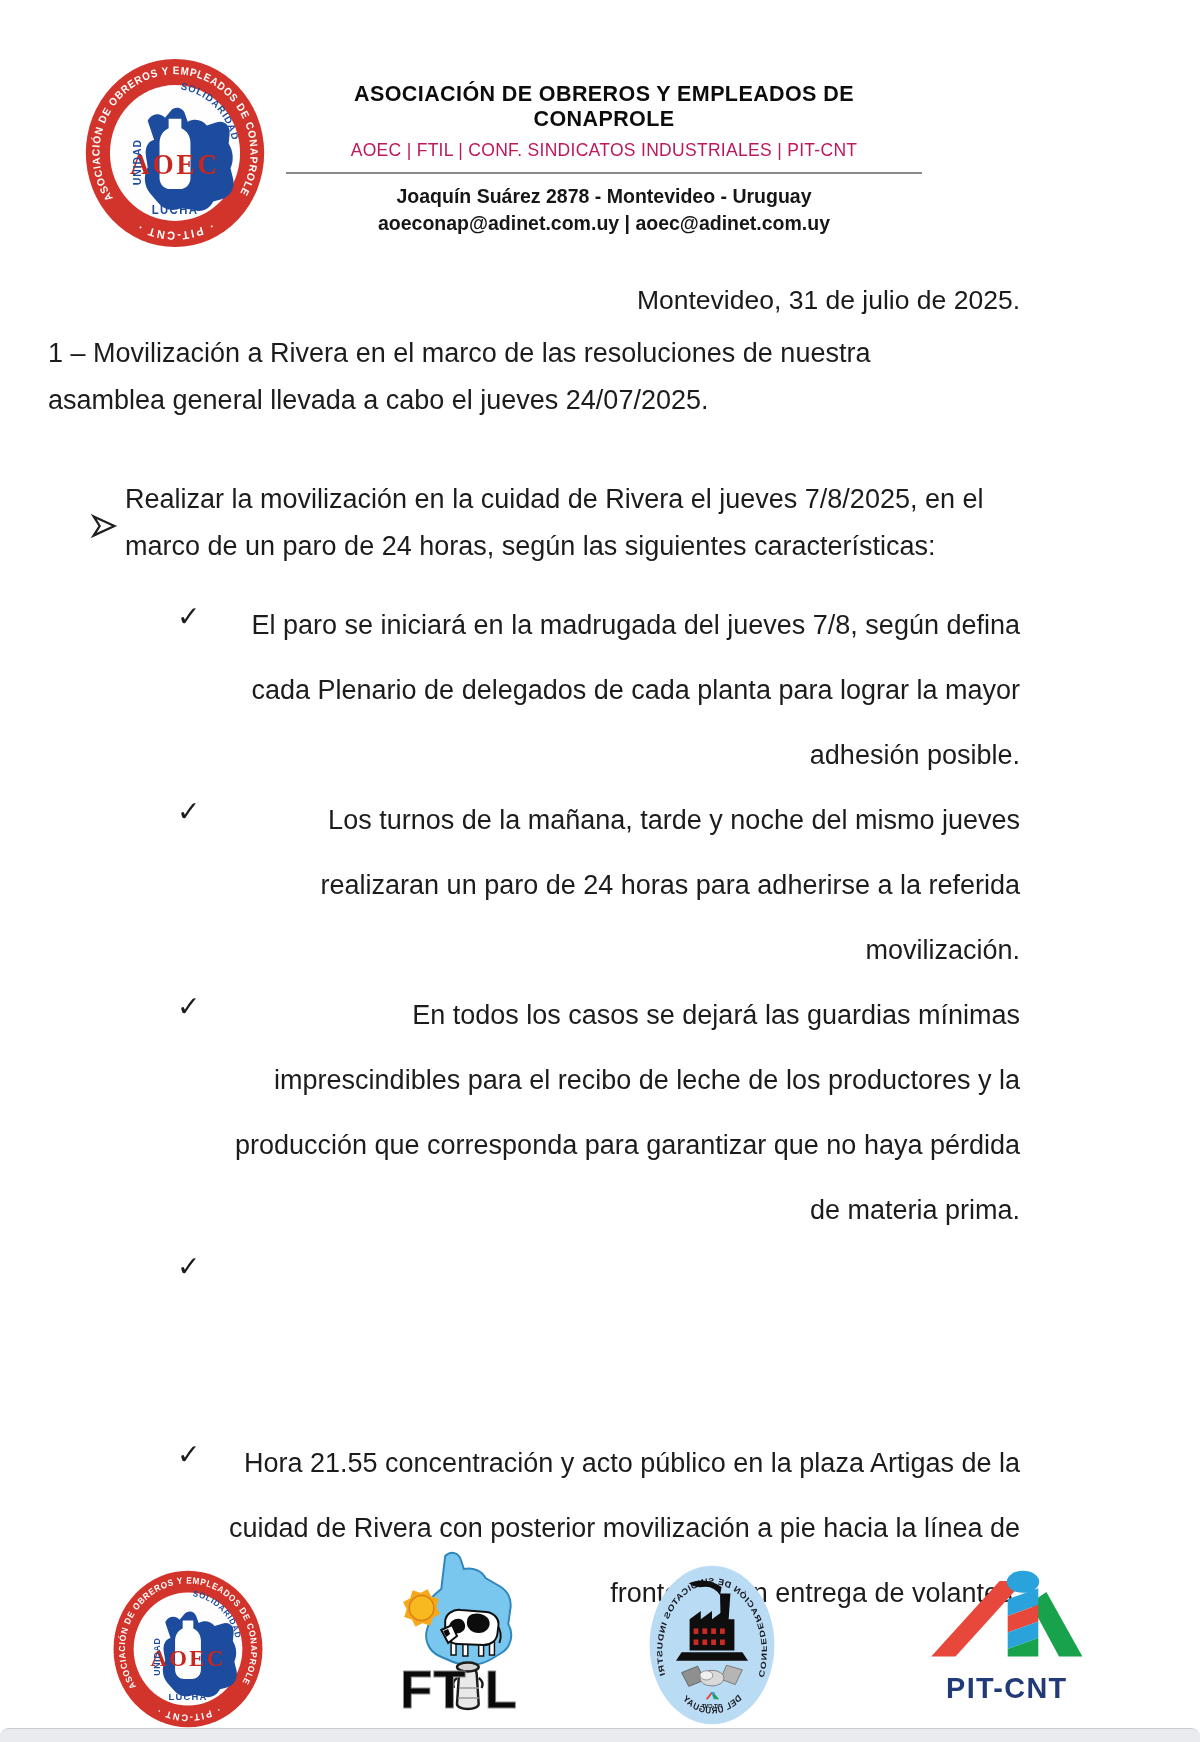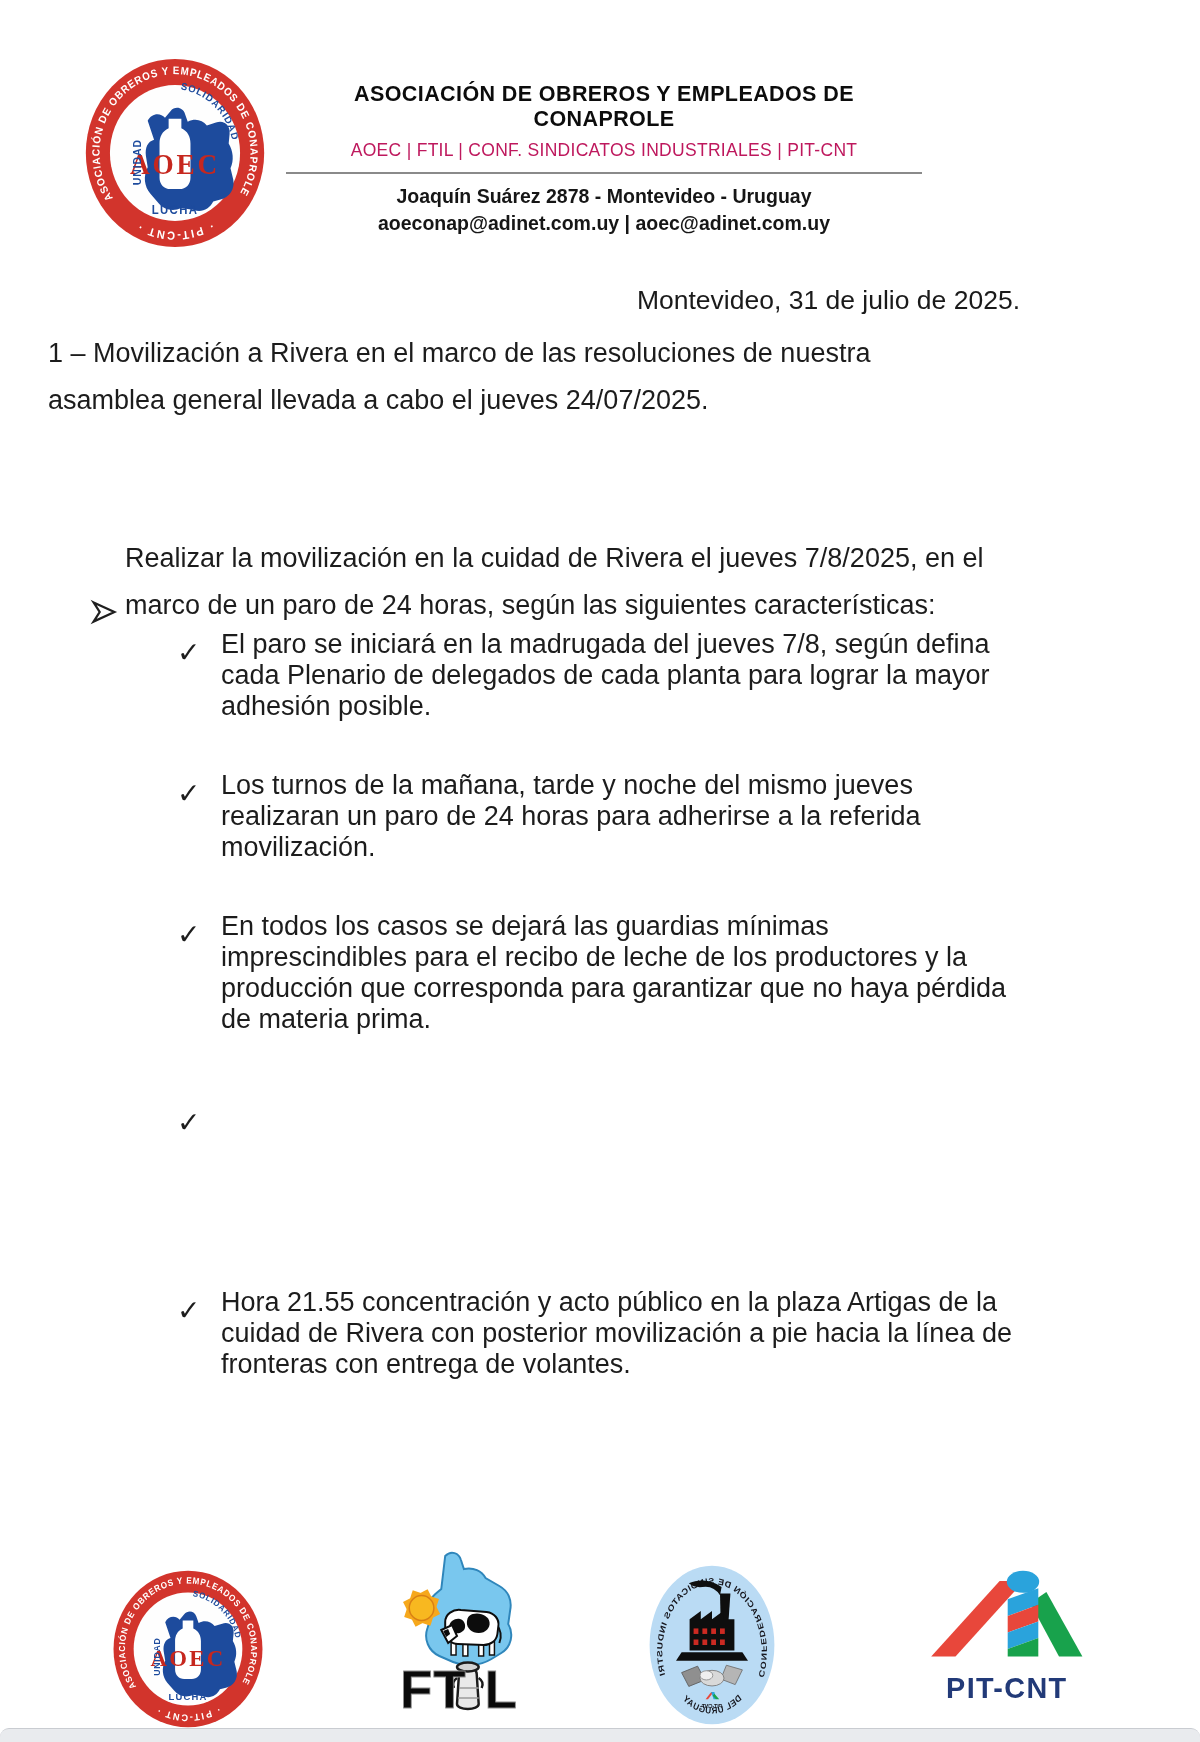--- a/index.html
+++ b/index.html
@@ -13,28 +13,28 @@
   .letterhead{position:absolute;left:286px;top:82px;width:636px;text-align:center;}
   .org-name{font-size:21.5px;font-weight:bold;letter-spacing:.4px;color:#0c0c0c;}
   .affiliations{font-size:17.5px;color:#be185d;margin-top:8px;letter-spacing:.3px;}
   .lh-rule{border:none;border-top:2px solid #8a8a8a;margin:11px 0 9px 0;}
   .contact{font-size:19.5px;font-weight:bold;line-height:26.5px;color:#161616;}
   
   .content{position:absolute;left:48px;top:284px;width:972px;}
   .date-line{font-size:26.5px;line-height:33px;text-align:right;color:#1a1a1a;}
   .doc-title{margin-top:9px;text-align:center;font-weight:bold;font-size:28px;line-height:46px;color:#111;}
   .intro{margin-top:13px;font-size:27px;line-height:47px;min-height:94px;width:945px;}
-  .arrow-item{margin-top:64px;display:flex;align-items:flex-end;padding-left:41px;min-height:141px;}
+  .arrow-item{margin-top:28px;display:flex;align-items:center;padding-left:41px;min-height:141px;}
   .arrow-marker{width:36px;flex:0 0 36px;padding-top:11px;}
   .arrow-text{width:884px;font-size:27px;line-height:47px;}
   .check-list{margin:0;padding:0;list-style:none;}
   .check-item{display:flex;align-items:flex-start;padding-left:129px;}
   .check-item.h3{min-height:141px;} .check-item.h4{min-height:188px;}
   .check-marker{width:44px;flex:0 0 44px;font-size:28px;line-height:47px;color:#1d1d1d;}
-  .check-text{width:800px;font-size:27px;line-height:31px;}
+  .check-text{width:800px;font-size:27px;line-height:65px;text-align:right;}
   
   .footer-logos{position:absolute;left:0;top:1548px;width:1200px;height:180px;}
   .flogo{position:absolute;}
   .flogo.aoec{left:112px;top:22px;width:152px;height:158px;}
   .flogo.ftil{left:394px;top:2px;width:128px;height:168px;}
   .flogo.csi{left:648px;top:16px;width:128px;height:162px;}
   .flogo.pitcnt{left:924px;top:20px;width:162px;height:140px;}
   .bottom-bar{position:absolute;left:0;top:1728px;width:1200px;height:14px;
     background:#e9ebee;border-top:1px solid #c9ccd1;border-radius:9px 9px 0 0;}
   .hidden-defs{position:absolute;width:0;height:0;overflow:hidden;}

